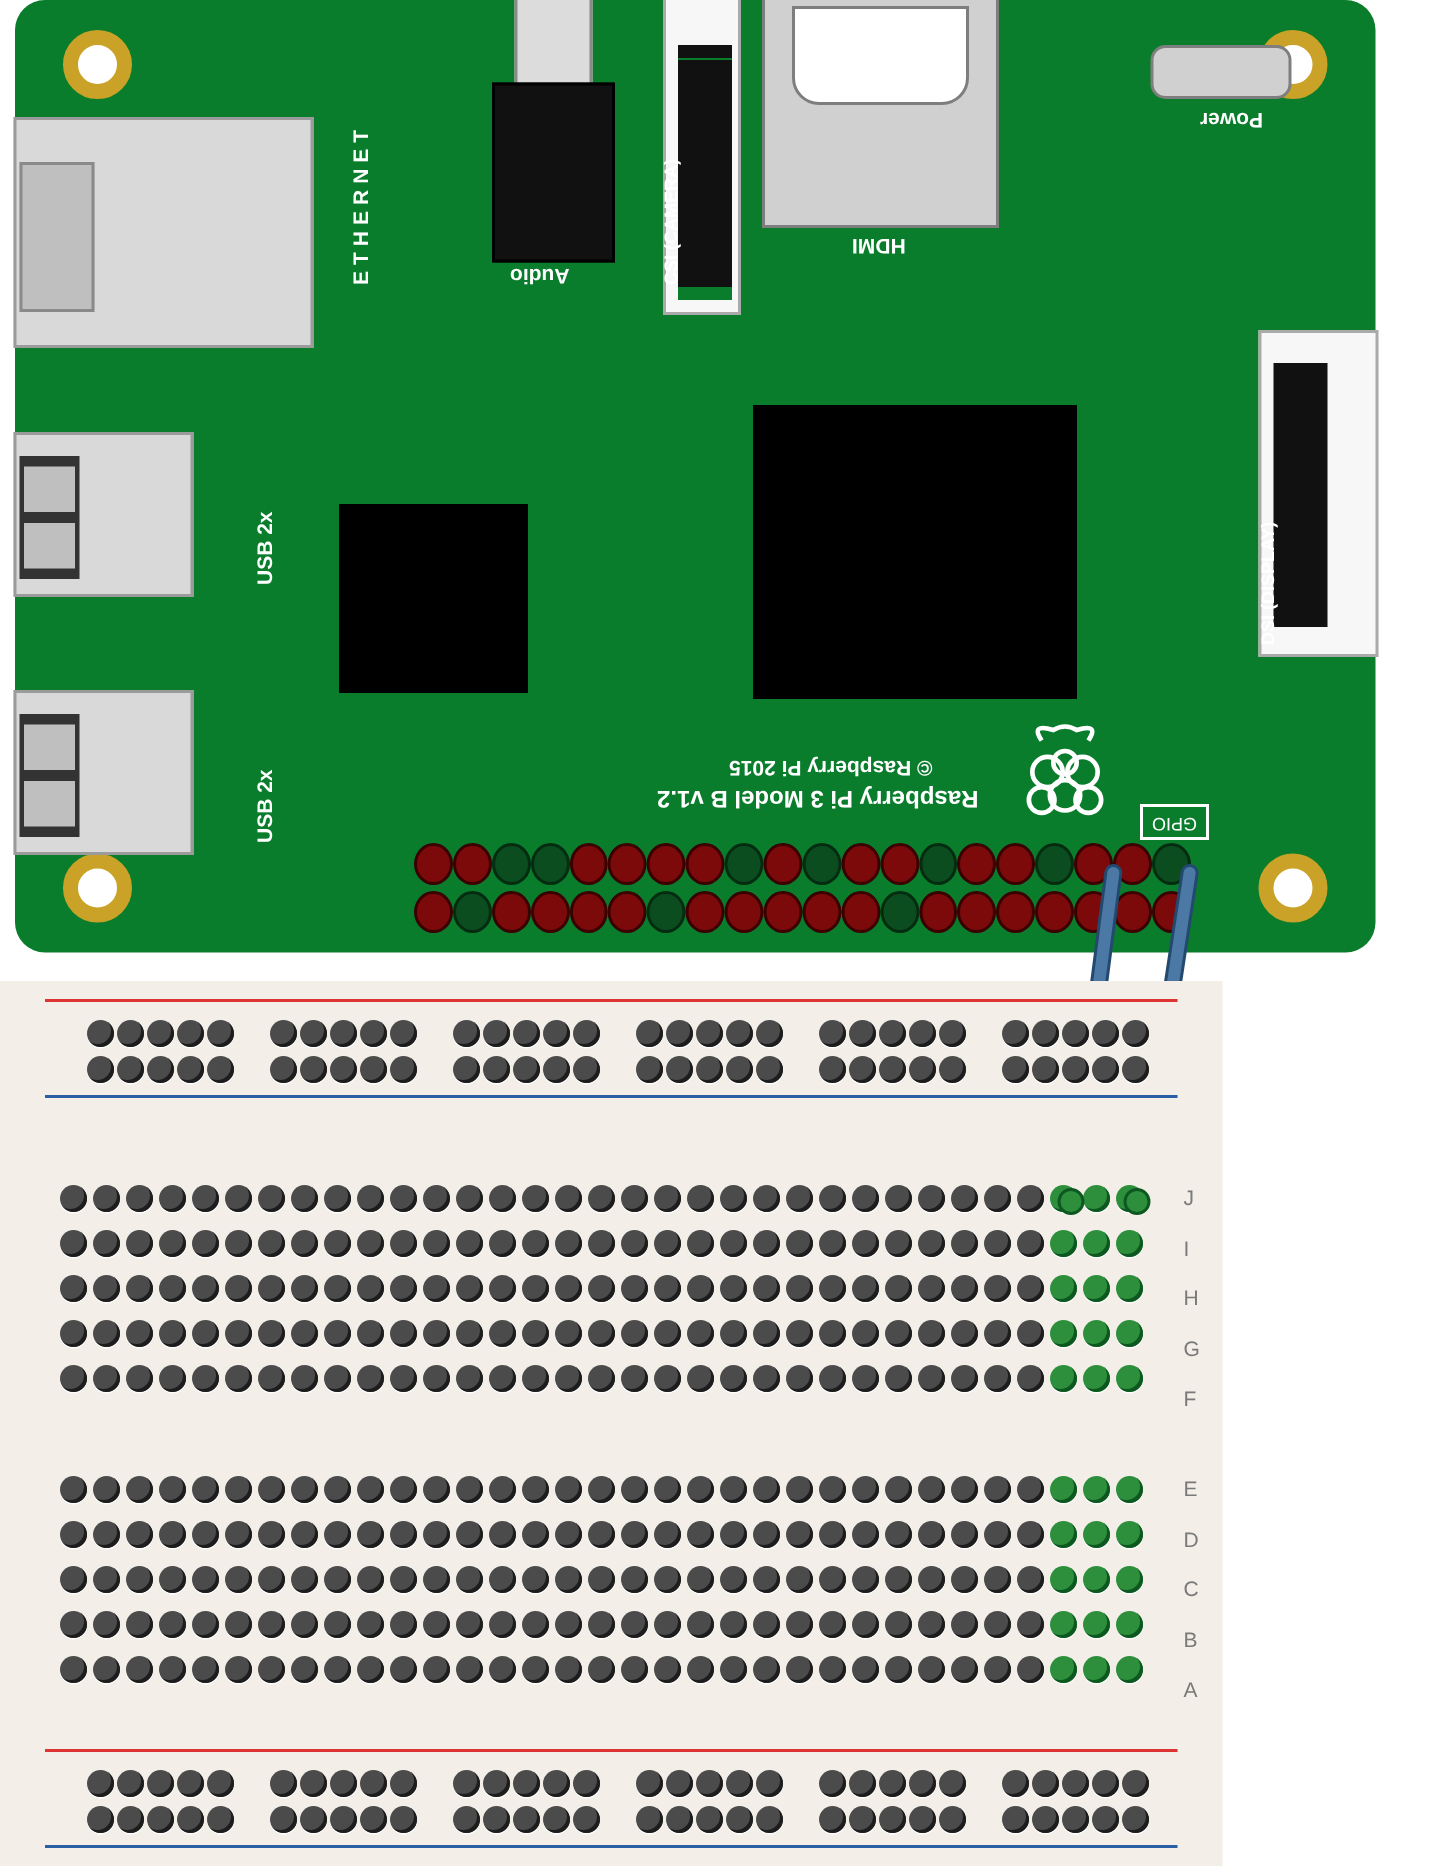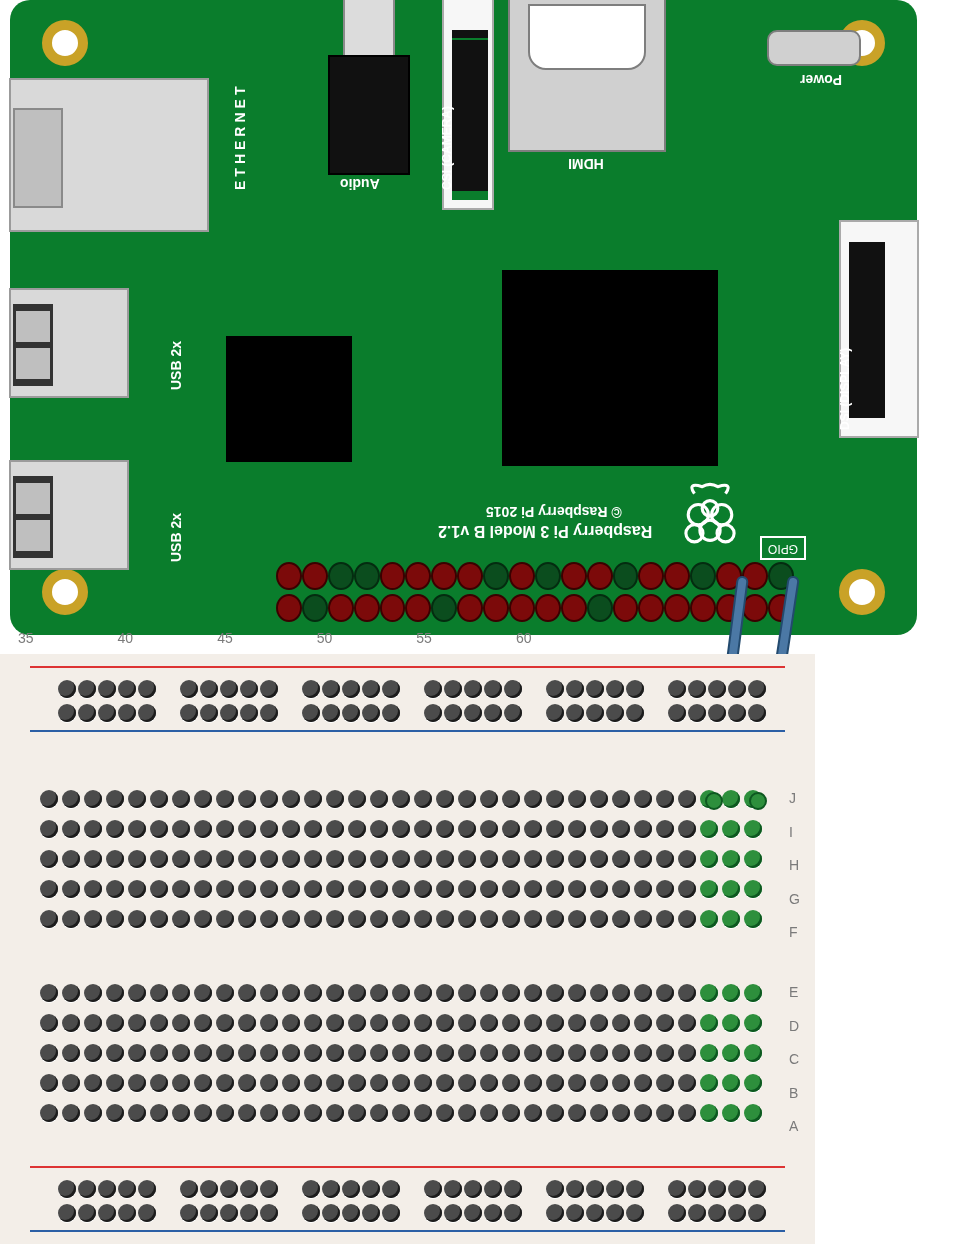--- a/index.html
+++ b/index.html
@@ -387,28 +387,20 @@
           <div class="rail-group">
             <div class="hole"></div>
             <div class="hole"></div>
             <div class="hole"></div>
             <div class="hole"></div>
             <div class="hole"></div>
           </div>
         </div>
       </div>
 
-  <div class="rownums t" id="nums-top">
-        <span>35</span>
-        <span>40</span>
-        <span>45</span>
-        <span>50</span>
-        <span>55</span>
-        <span>60</span>
-      </div>
 
   <div class="strip top">
     <div class="holes-grid" id="strip-top">
           <div class="row-of-holes">
             <div class="hole"></div>
             <div class="hole"></div>
             <div class="hole"></div>
             <div class="hole"></div>
             <div class="hole"></div>
             <div class="hole"></div>

